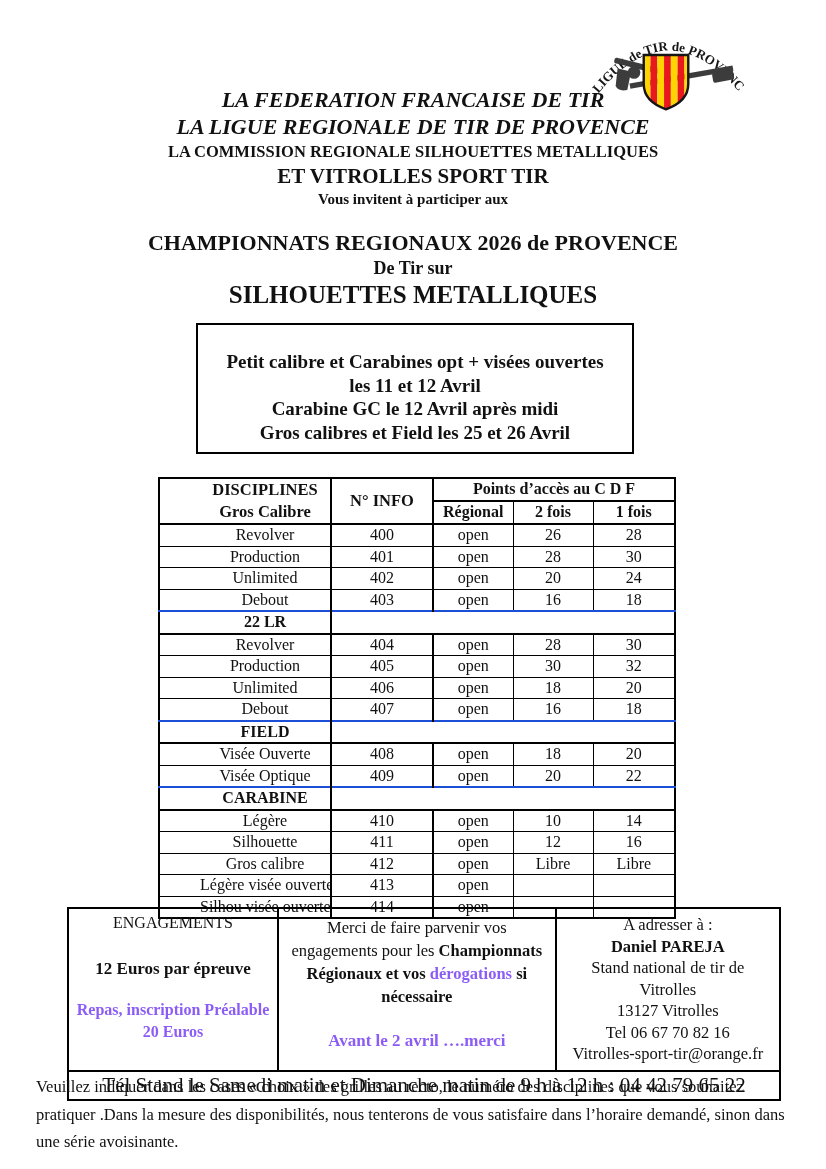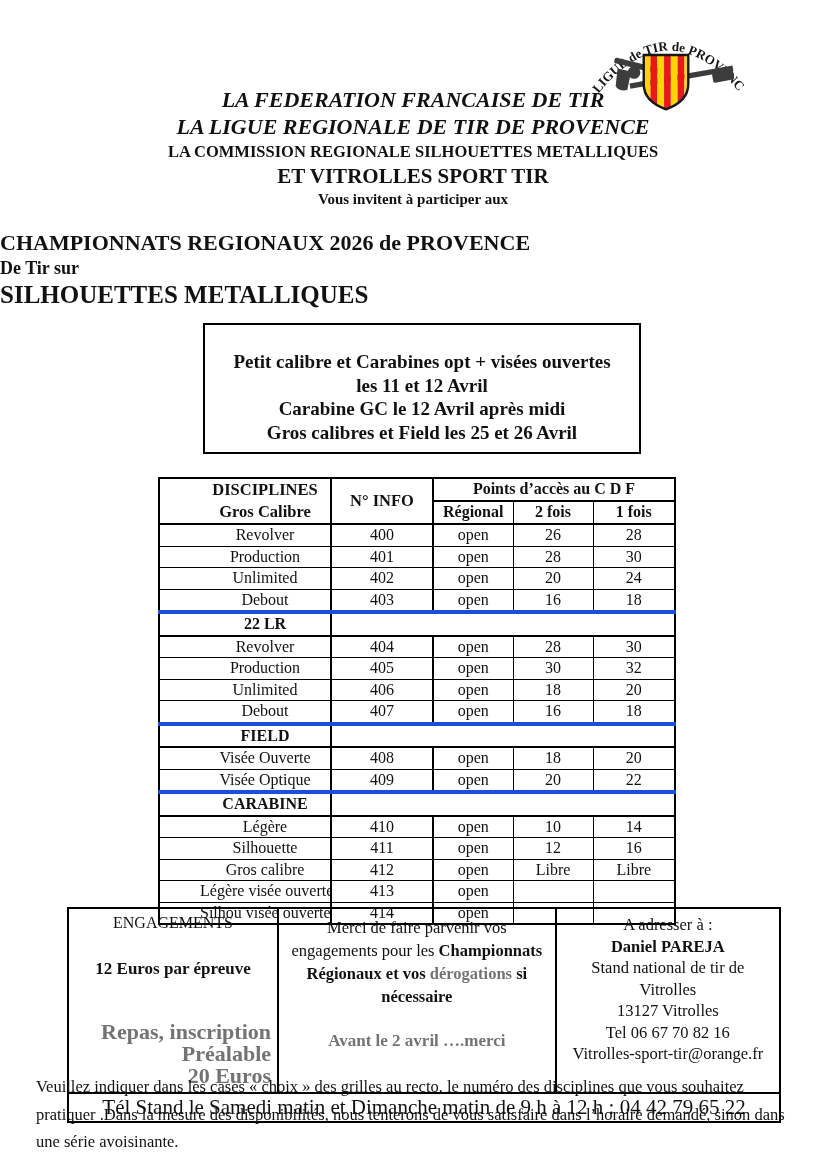--- a/index.html
+++ b/index.html
@@ -10,57 +10,57 @@
   
   .logo-left{position:absolute;left:113px;top:32px;width:94px;height:94px;}
   .logo-right{position:absolute;left:588px;top:26px;width:156px;height:92px;}
   
   .org-block{position:absolute;top:86px;left:0;width:826px;text-align:center;}
   .org-l1,.org-l2{font-size:22px;font-weight:bold;font-style:italic;line-height:27px;}
   .org-l3{font-size:16.5px;font-weight:bold;line-height:24px;}
   .org-l4{font-size:21px;font-weight:bold;line-height:25px;}
   .org-l5{font-size:15px;font-weight:bold;line-height:21px;}
   
-  .title-block{position:absolute;top:229px;left:0;width:826px;}
+  .title-block{position:absolute;top:229px;left:0;width:826px;text-align:center;}
   .title-l1{font-size:22px;font-weight:bold;line-height:27px;}
   .title-l2{font-size:18px;font-weight:bold;line-height:25px;}
   .title-l3{font-size:25px;font-weight:bold;line-height:28px;}
   
   .dates-box{
-    position:absolute;left:203px;top:323px;width:438px;height:131px;
+    position:absolute;left:196px;top:323px;width:438px;height:131px;
     border:2px solid #000;box-sizing:border-box;text-align:center;padding-top:25px;
   }
   .dates-box div{font-size:19px;font-weight:bold;line-height:23.5px;}
   
   .disciplines-table{
     position:absolute;left:158px;top:477px;width:516px;border-collapse:collapse;
     table-layout:fixed;border:2px solid #000;
   }
   .disciplines-table th,.disciplines-table td{
     border:1px solid #000;text-align:center;padding:0;font-size:16px;line-height:20.5px;
     overflow:hidden;white-space:nowrap;
   }
   .disciplines-table th{font-weight:bold;}
   .disciplines-table .hdr1{line-height:22px;font-size:16.5px;}
   .disciplines-table thead th{border-bottom:2px solid #000;}
   .disciplines-table .c1{border-right:2px solid #000;padding-left:40px;}
   .disciplines-table .c2{border-right:2px solid #000;}
-  .disciplines-table .section-row td{border-top:4px solid #1d4ed8;border-bottom:2px solid #000;font-weight:bold;}
+  .disciplines-table .section-row td{border-top:2px solid #1d4ed8;border-bottom:2px solid #000;font-weight:bold;}
   
   .bottom-box{position:absolute;left:67px;top:907px;width:714px;}
   .bx-table{width:100%;border-collapse:collapse;border:2px solid #000;}
   .bx-table td{border:2px solid #000;vertical-align:top;text-align:center;padding:5px 6px;font-size:16.5px;}
   .bx-c1{width:29.5%;}
   .bx-c2{width:39%;}
   .bx-c3{width:31.5%;}
   .bx-top td{height:136px;box-sizing:border-box;}
   .eng-title{font-size:16px;margin-top:0;}
   .eng-fee{font-weight:bold;font-size:17px;margin-top:27px;}
-  .eng-meal{font-weight:bold;font-size:22px;margin-top:42px;line-height:22px;text-align:right;}
-  .red{color:#737373;}
+  .eng-meal{font-weight:bold;font-size:16px;margin-top:20px;line-height:22px;}
+  .red{color:#8b5cf6;}
   .notice{line-height:23px;margin-top:2px;}
   .deadline{font-weight:bold;font-size:17px;margin-top:23px;}
   .addr div{line-height:21.5px;}
   .bold{font-weight:bold;}
   .phone-row td{height:25px;font-size:21px;padding:1px 4px;vertical-align:middle;}
   
   .footer-note{
     position:absolute;left:36px;top:1073px;width:762px;
     font-size:16.5px;line-height:27.5px;text-align:left;
   }

